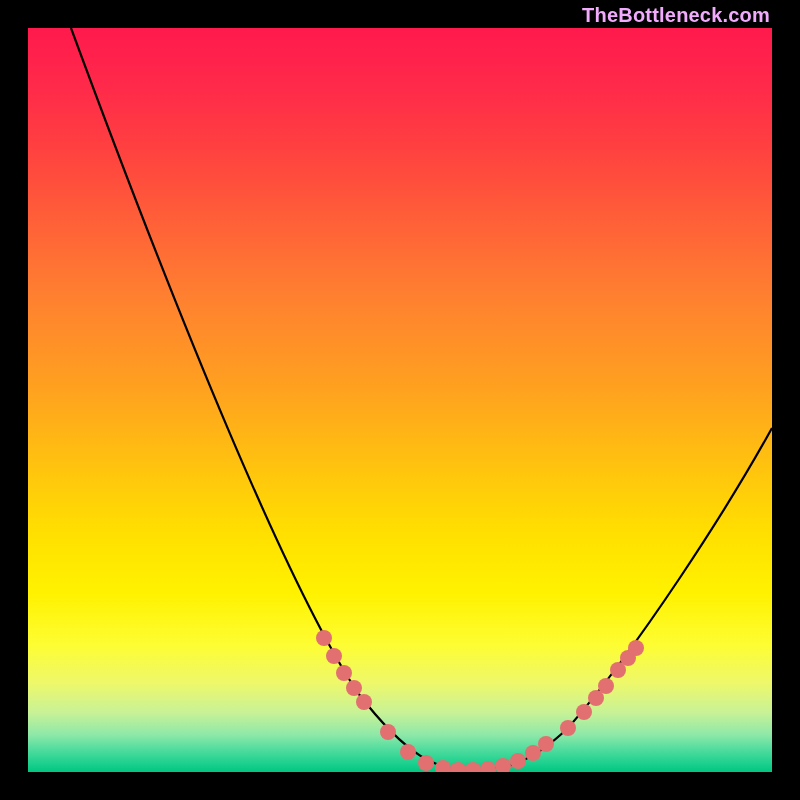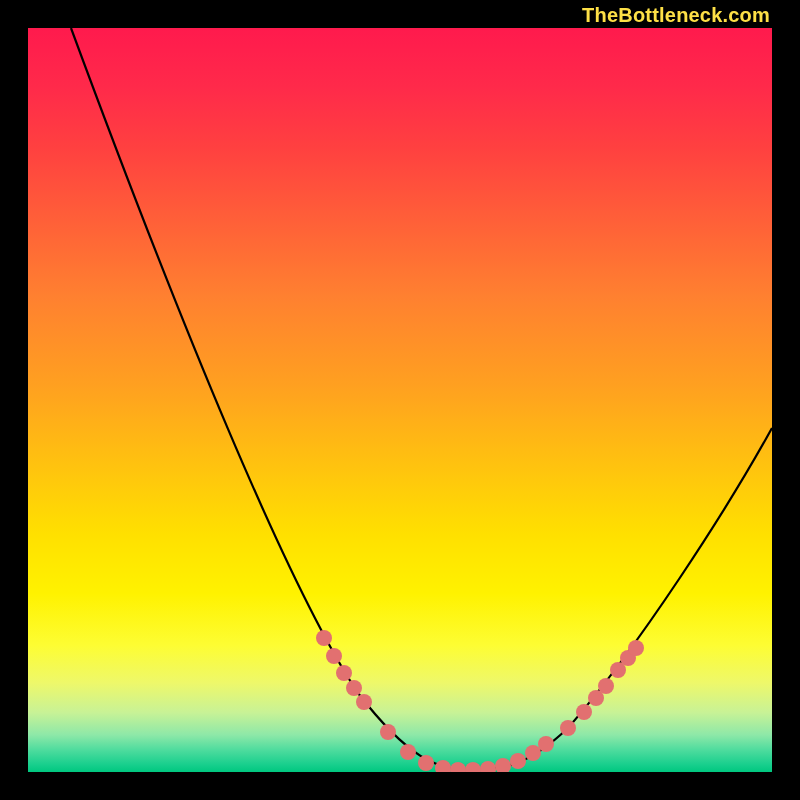--- a/index.html
+++ b/index.html
@@ -42,21 +42,21 @@
       #18cf8d 99%,
       #00c77f 100%);
   }
   .watermark {
     position: absolute;
     top: 4px;
     right: 30px;
     font-family: Arial, Helvetica, sans-serif;
     font-size: 20px;
     font-weight: 600;
-    color: #fde047;
+    color: #f0abfc;
     letter-spacing: 0.2px;
   }
   svg.curve {
     position: absolute;
     top: 28px;
     left: 28px;
     width: 744px;
     height: 744px;
   }
 </style>

